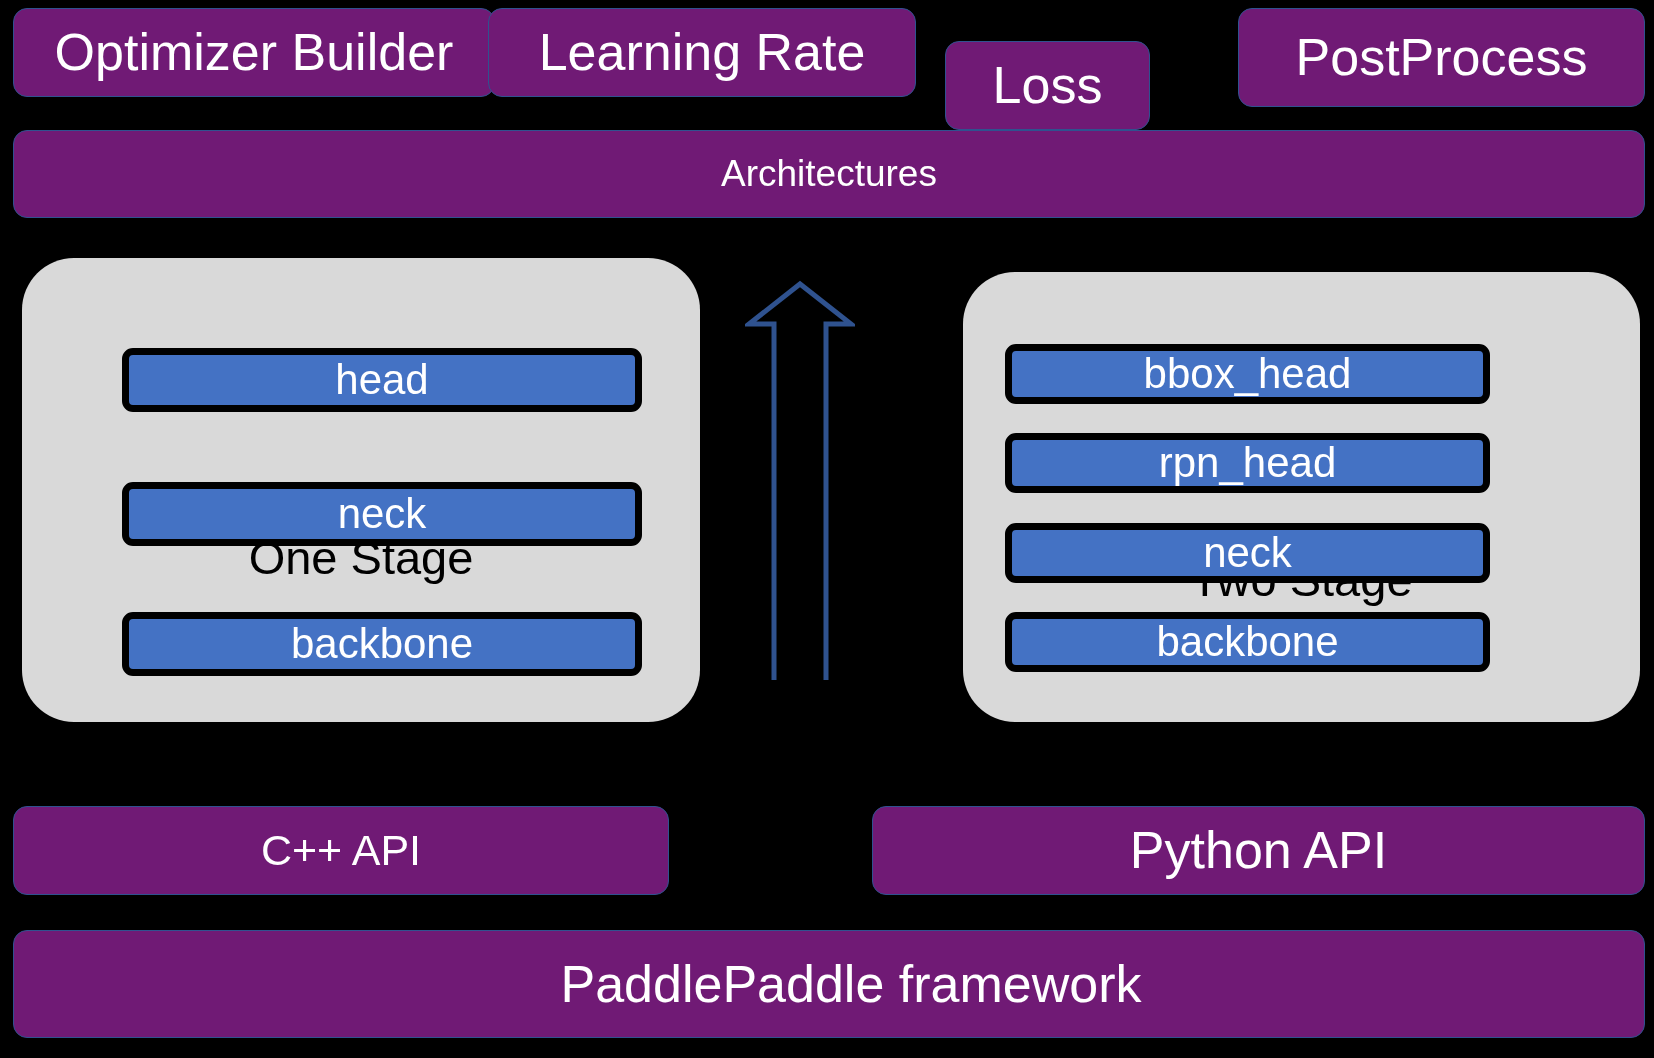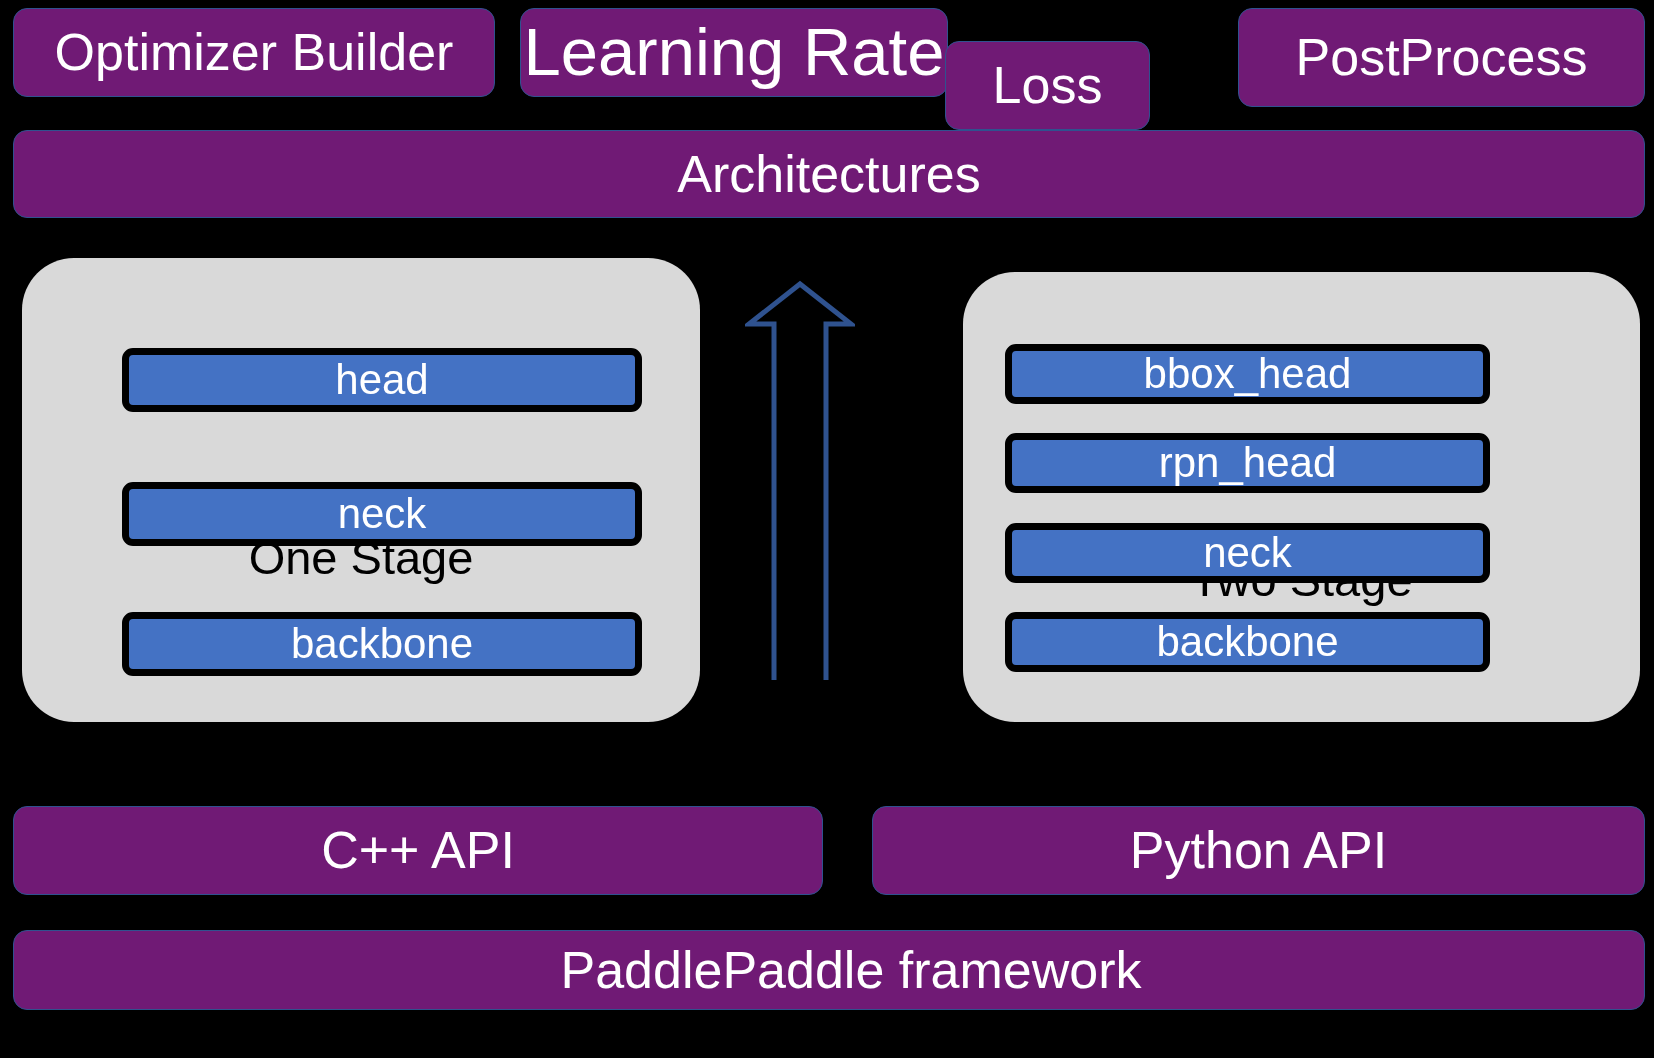--- a/index.html
+++ b/index.html
@@ -64,27 +64,27 @@
   }
   #arrow-svg {
     position: absolute;
     left: 745px;
     top: 280px;
     width: 110px;
     height: 400px;
   }
   
   #box-optimizer-builder { left: 13px;   top: 8px;   width: 482px; height: 89px;  font-size: 52px; }
-  #box-learning-rate     { left: 520px;  top: 8px;   width: 428px; height: 89px;  font-size: 67px; }
+  #box-learning-rate     { left: 488px;  top: 8px;   width: 428px; height: 89px;  font-size: 52px; }
   #box-loss             { left: 945px;  top: 8px;   width: 205px; height: 89px;  font-size: 52px; margin-top: 33px; }
   #box-postprocess      { left: 1238px; top: 8px;   width: 407px; height: 99px;  font-size: 52px; }
-  #box-architectures    { left: 13px;   top: 130px; width: 1632px; height: 88px; font-size: 52px; }
-  #box-cpp-api          { left: 13px;   top: 806px; width: 810px; height: 89px;  font-size: 52px; text-align: center; }
+  #box-architectures    { left: 13px;   top: 130px; width: 1632px; height: 88px; font-size: 37px; }
+  #box-cpp-api          { left: 13px;   top: 806px; width: 656px; height: 89px;  font-size: 43px; text-align: center; }
   #box-python-api       { left: 872px;  top: 806px; width: 773px; height: 89px;  font-size: 52px; }
-  #box-paddlepaddle     { left: 13px;   top: 930px; width: 1632px; height: 80px; font-size: 52px; padding-left: 44px; }
+  #box-paddlepaddle     { left: 13px;   top: 930px; width: 1632px; height: 108px; font-size: 52px; padding-left: 44px; }
 
   #panel-one-stage { left: 22px;  top: 258px; width: 678px; height: 464px; }
   #panel-two-stage { left: 963px; top: 272px; width: 677px; height: 450px; }
 
   #one-stage-title { top: 275px; }
   #two-stage-title { top: 283px; }
 </style>
 </head>
 <body>
 

